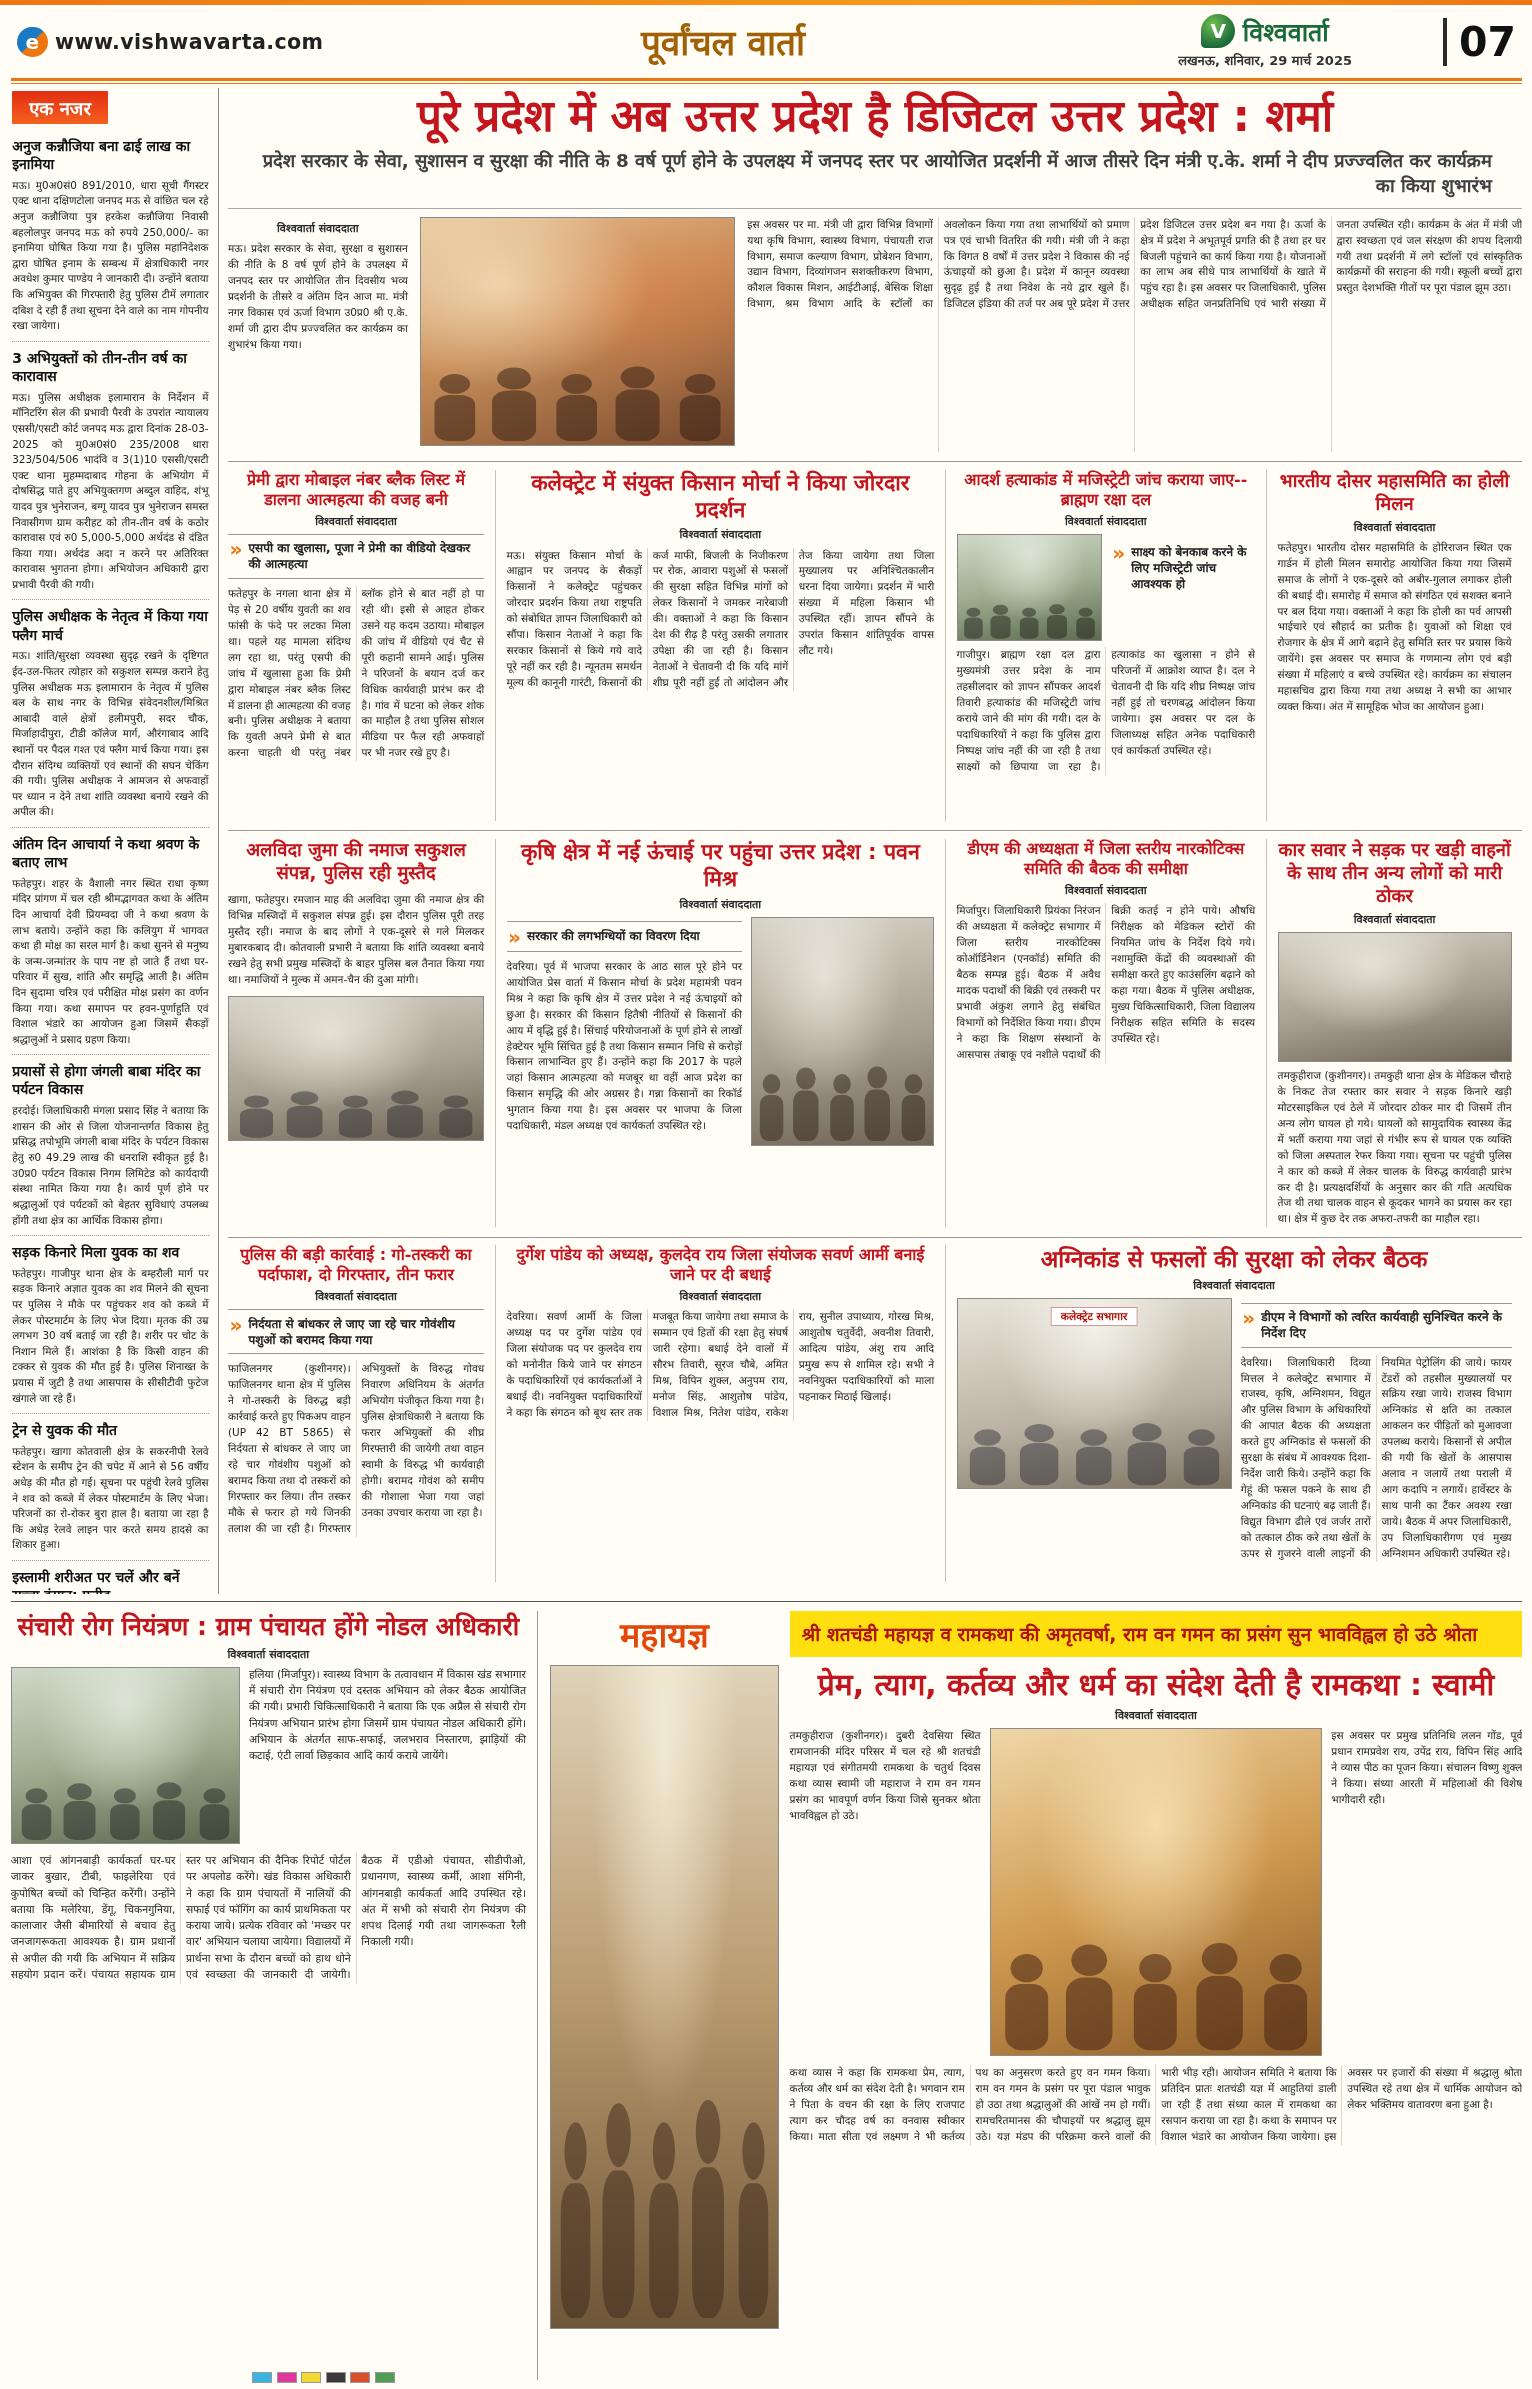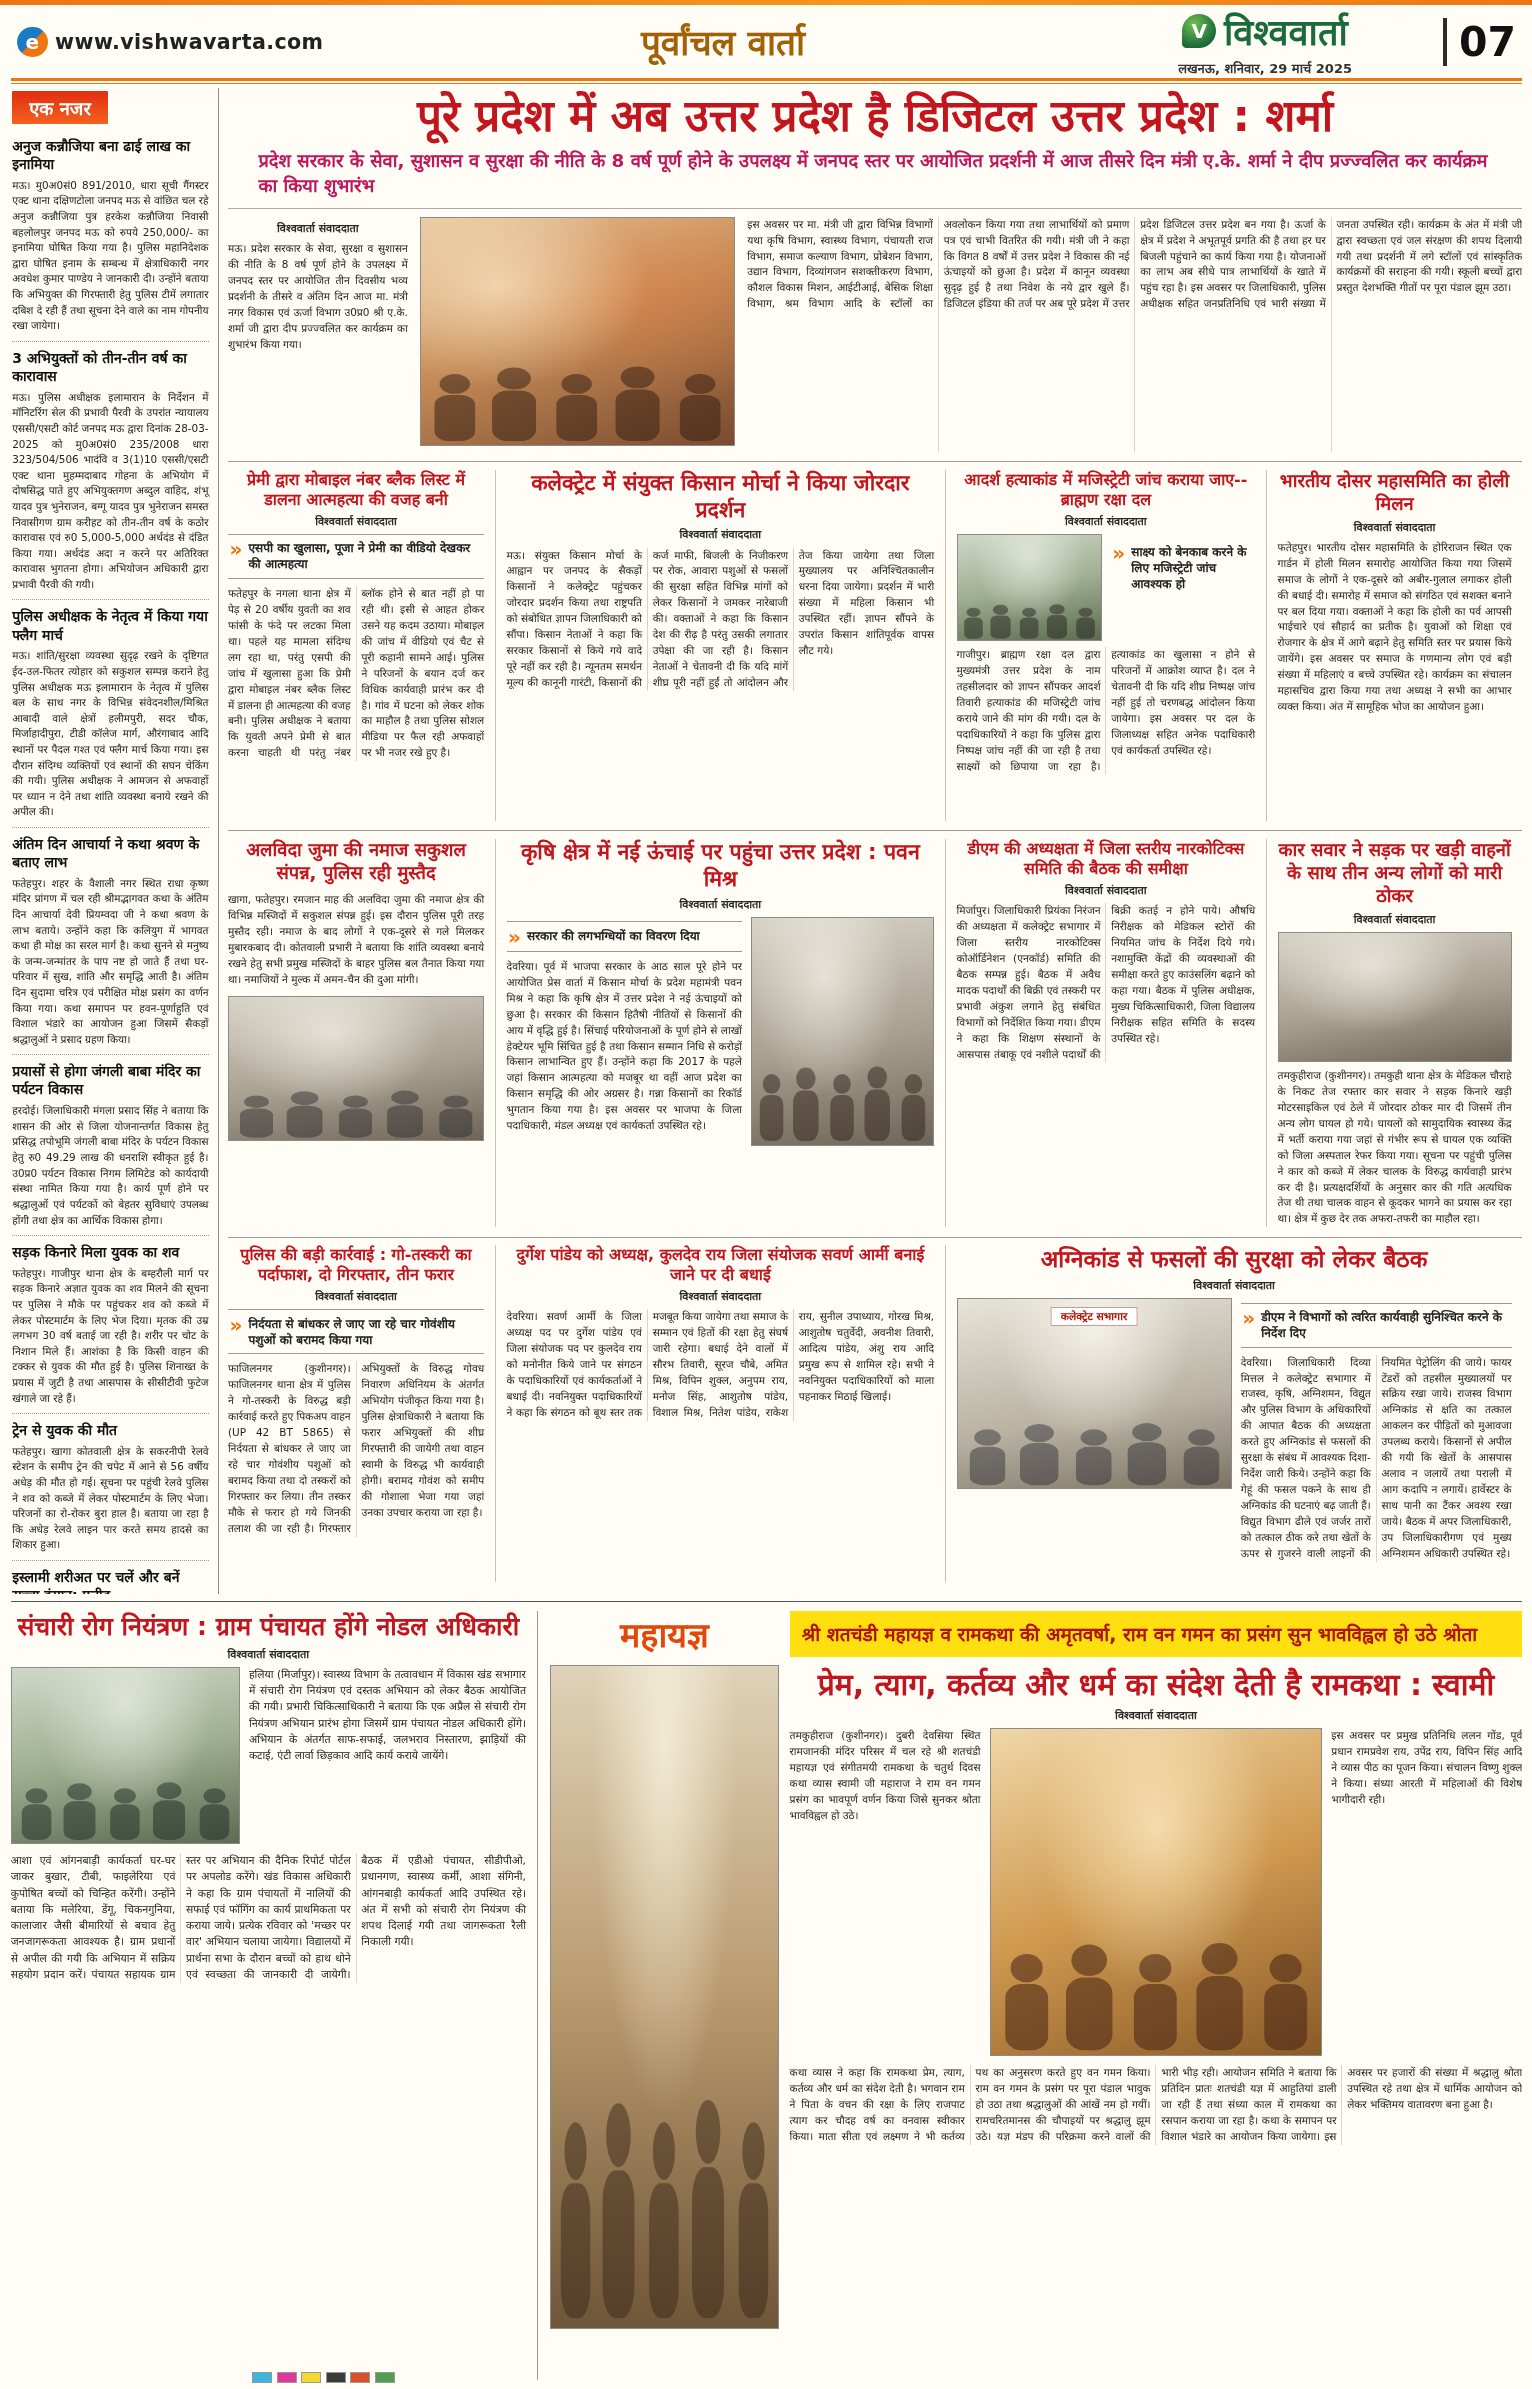--- a/index.html
+++ b/index.html
@@ -17,21 +17,21 @@
   .e-logo { width:30.5px; height:30.5px; border-radius:50%; color:#fff; font-weight:bold; font-size:20px;
             display:flex; align-items:center; justify-content:center;
             background: linear-gradient(135deg,#1a7ac4 48%, #ee7611 52%); }
   .site-url { font-size:20.6px; font-weight:bold; color:#222; letter-spacing:0.4px; }
   .hdr-center { flex:1; text-align:center; font-size:35px; font-weight:bold; color:#a16207; }
   .hdr-right { width: 328px; display:flex; flex-direction:column; align-items:center; gap:3.1px; }
   .brand-row { display:flex; align-items:center; gap:7.6px; }
   .v-logo { width:34px; height:34px; border-radius:50% 50% 50% 4.6px; color:#fff; font-weight:bold; font-size:20px;
             display:flex; align-items:center; justify-content:center;
             background: radial-gradient(circle at 35% 30%, #6fbf4f, #1b6b3a 70%); }
-  .brand-name { font-size:36px; font-weight:bold; color:#1b6b3a; }
+  .brand-name { font-size:25px; font-weight:bold; color:#1b6b3a; }
   .dateline { font-size:13px; font-weight:bold; color:#333; }
   .pagenum { font-size:41px; font-weight:bold; color:#111; border-left:4.6px solid #2b2b2b; padding-left:12.2px; margin-left:13.7px; }
   .rule { height: 5.3px; border-top:3.1px solid #ee7611; border-bottom:0.8px solid #ee7611; margin: 0 10.7px; }
 
   
   .content { display:flex; height: 1510px; overflow:hidden; padding: 4.6px 10.7px 0 10.7px; }
   aside.sidebar { width: 208px; border-right: 0.8px solid #8a8a8a; padding: 3.1px 9.2px 3.1px 1.5px; overflow:hidden; }
   .label { display:inline-block; background: linear-gradient(180deg,#e32d12,#f4611e); color:#fff; font-weight:bold;
            font-size:18.3px; padding: 3.8px 17px; border-radius:1px; margin-bottom:6.1px; }
   .brief { border-bottom: 0.8px dotted #9a9a9a; padding: 6.9px 0; }
@@ -42,21 +42,21 @@
 
   .bodytext { font-size:10.5px; line-height:1.52; text-align:justify; color:#1d1d1d; }
   .cols-2 { column-count:2; column-gap:10.7px; column-rule:0.8px solid #d8d4c8; }
   .cols-3 { column-count:3; column-gap:10.7px; column-rule:0.8px solid #d8d4c8; }
   .cols-4 { column-count:4; column-gap:10.7px; column-rule:0.8px solid #d8d4c8; }
   .byline { text-align:center; font-weight:bold; font-size:11px; color:#2b2b2b; margin: 3.1px 0 6.1px; }
 
   
   section.lead { padding-top:3.1px; }
   .lead h1 { text-align:center; color:#c2151d; font-size:44px; line-height:1.15; }
-  .lead .subhead { text-align:left; color:#be185d; font-weight:bold; font-size:18.3px; line-height:1.35; margin:7.6px 30.5px 9.2px; }
+  .lead .subhead { text-align:right; color:#404040; font-weight:bold; font-size:18.3px; line-height:1.35; margin:7.6px 30.5px 9.2px; }
   .lead-row { display:flex; gap:12.2px; min-height: 244px; border-top:0.8px solid #aaa; padding-top:7.6px; }
   .lead-first { width: 180px; }
   .lead-photo { width: 315px; height: 229px; }
 
   
   .band { display:flex; gap:0; border-top:0.8px solid #9a9a9a; margin-top:9.2px; padding-top:7.6px; }
   .band > article { padding: 0 10.7px; border-left:0.8px solid #c7c2b4; overflow:hidden; }
   .band > article:first-child { border-left:none; padding-left:0; }
   .art h2 { color:#c2151d; text-align:center; line-height:1.25; margin-bottom:3.1px; }
   .h-26 { font-size:16px; } .h-24 { font-size:18.3px; } .h-28 { font-size:21.4px; } .h-30 { font-size:23px; }

